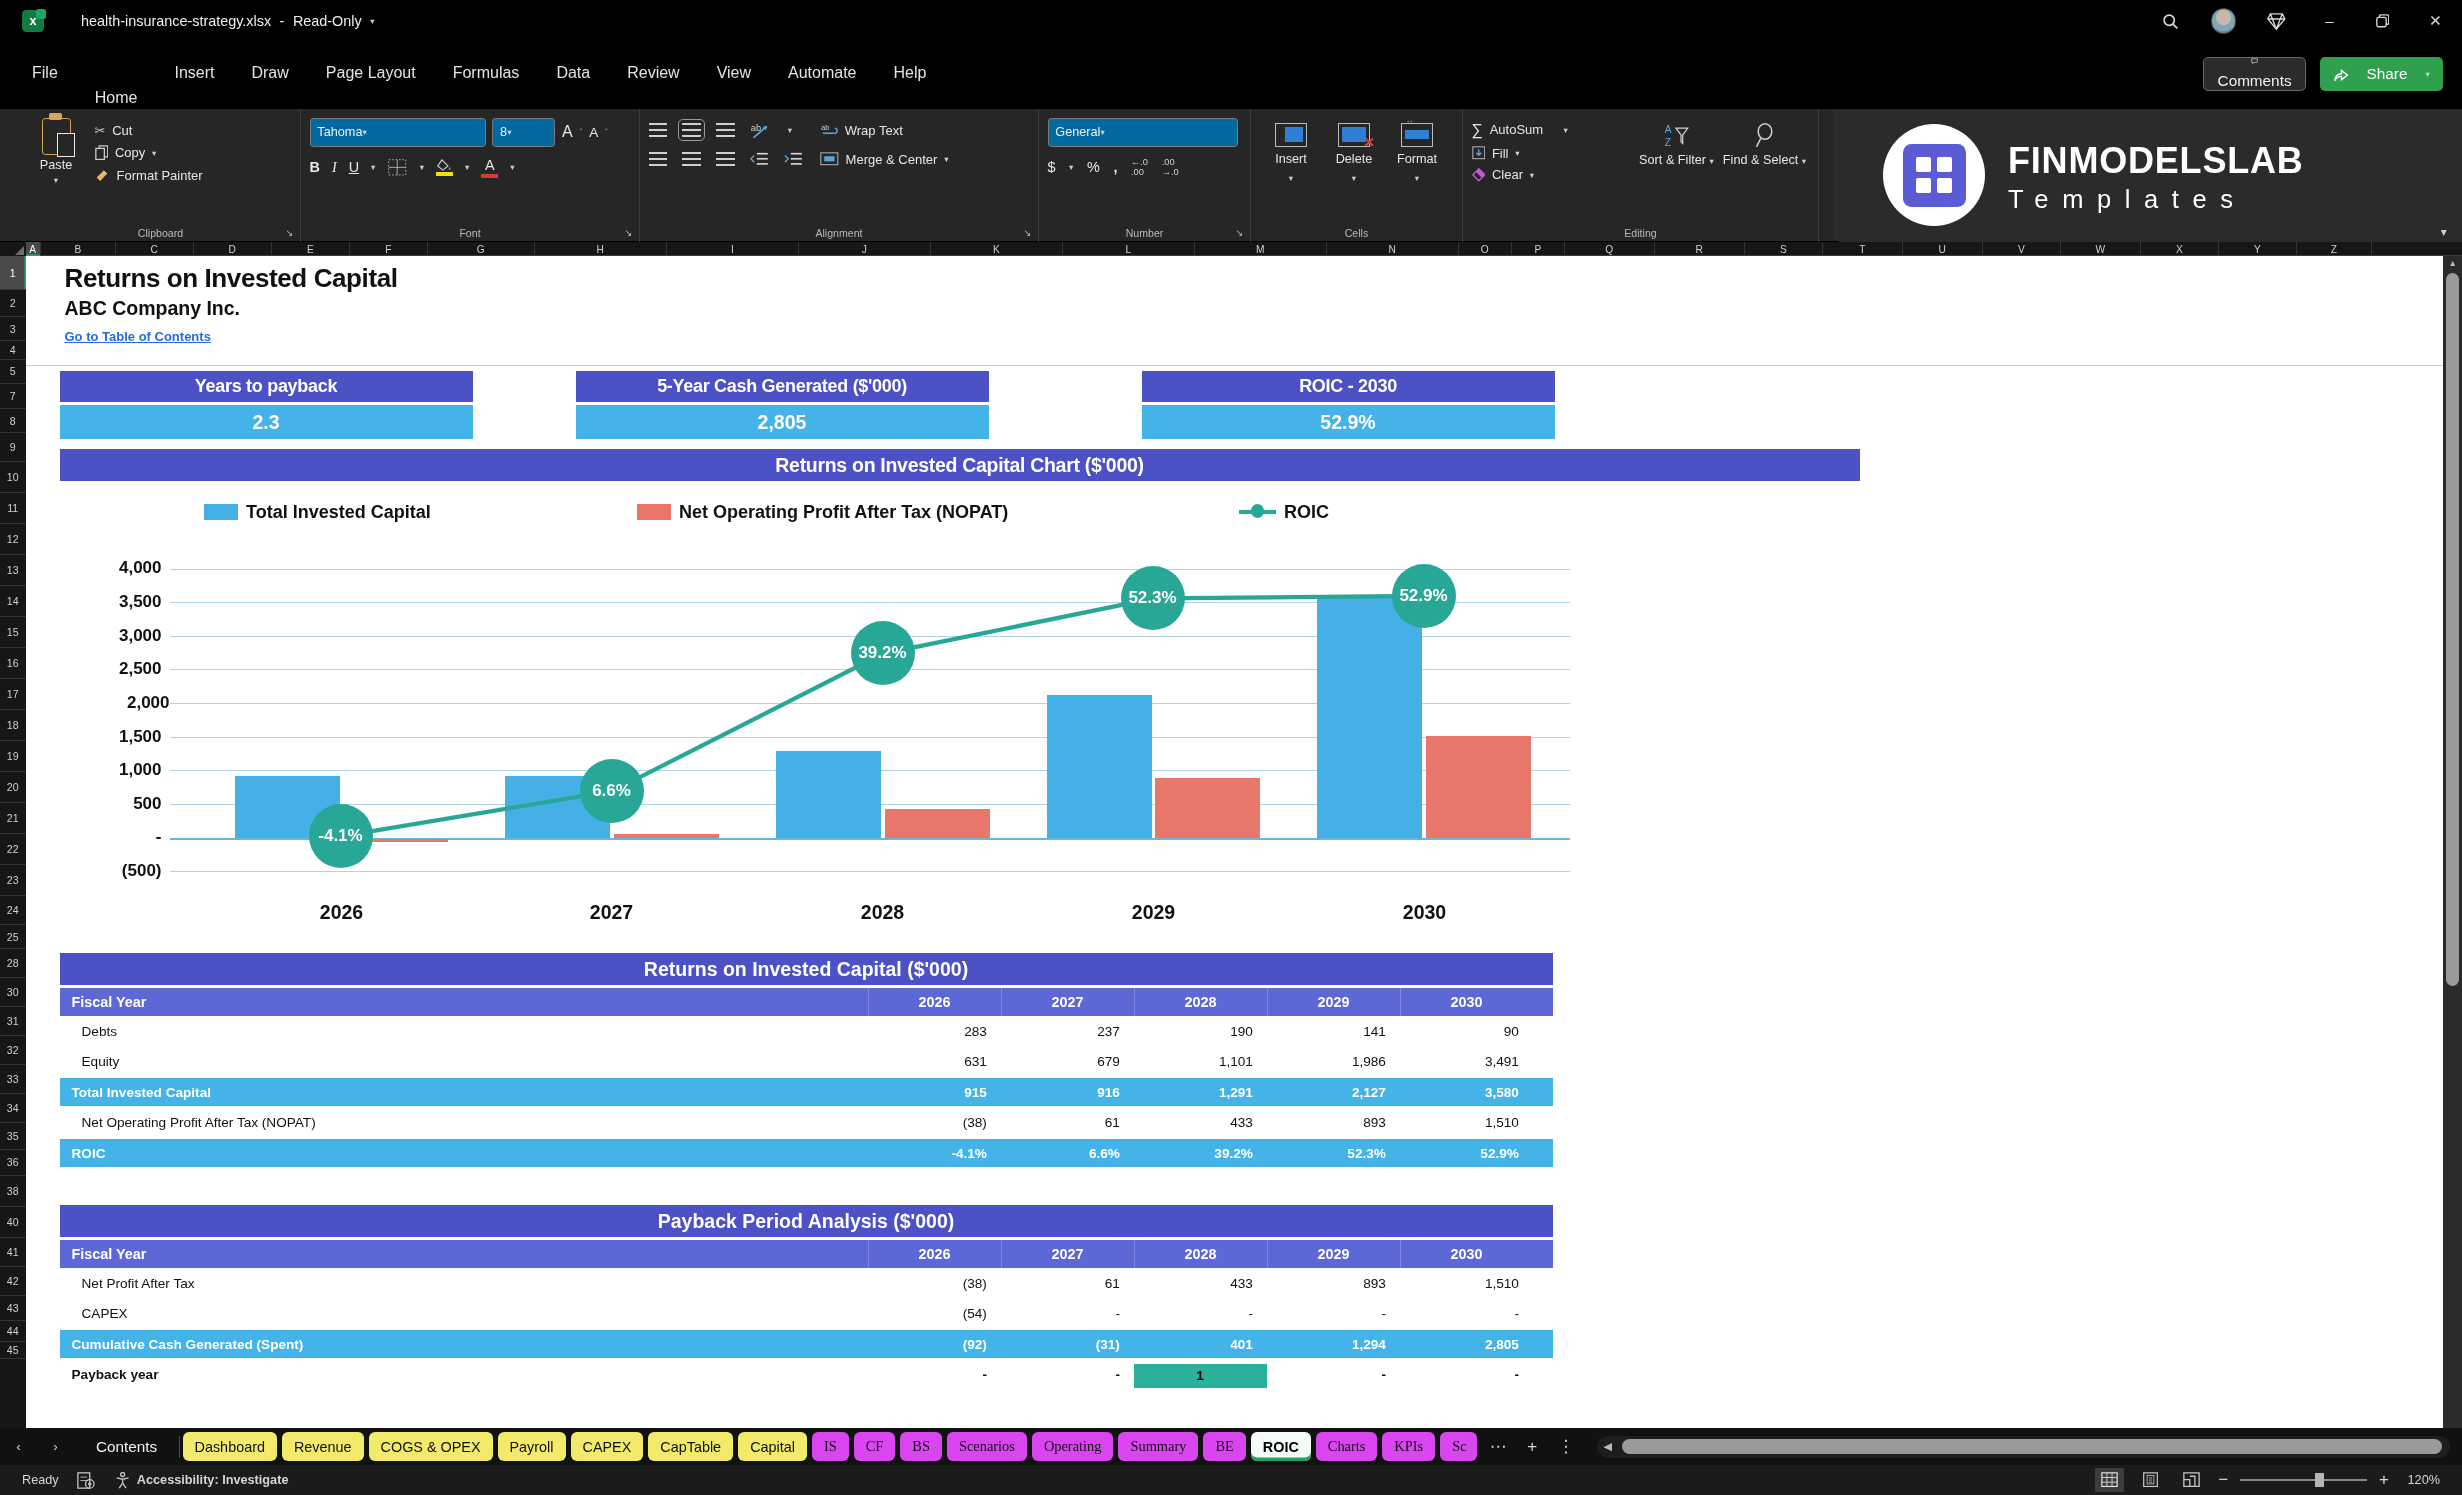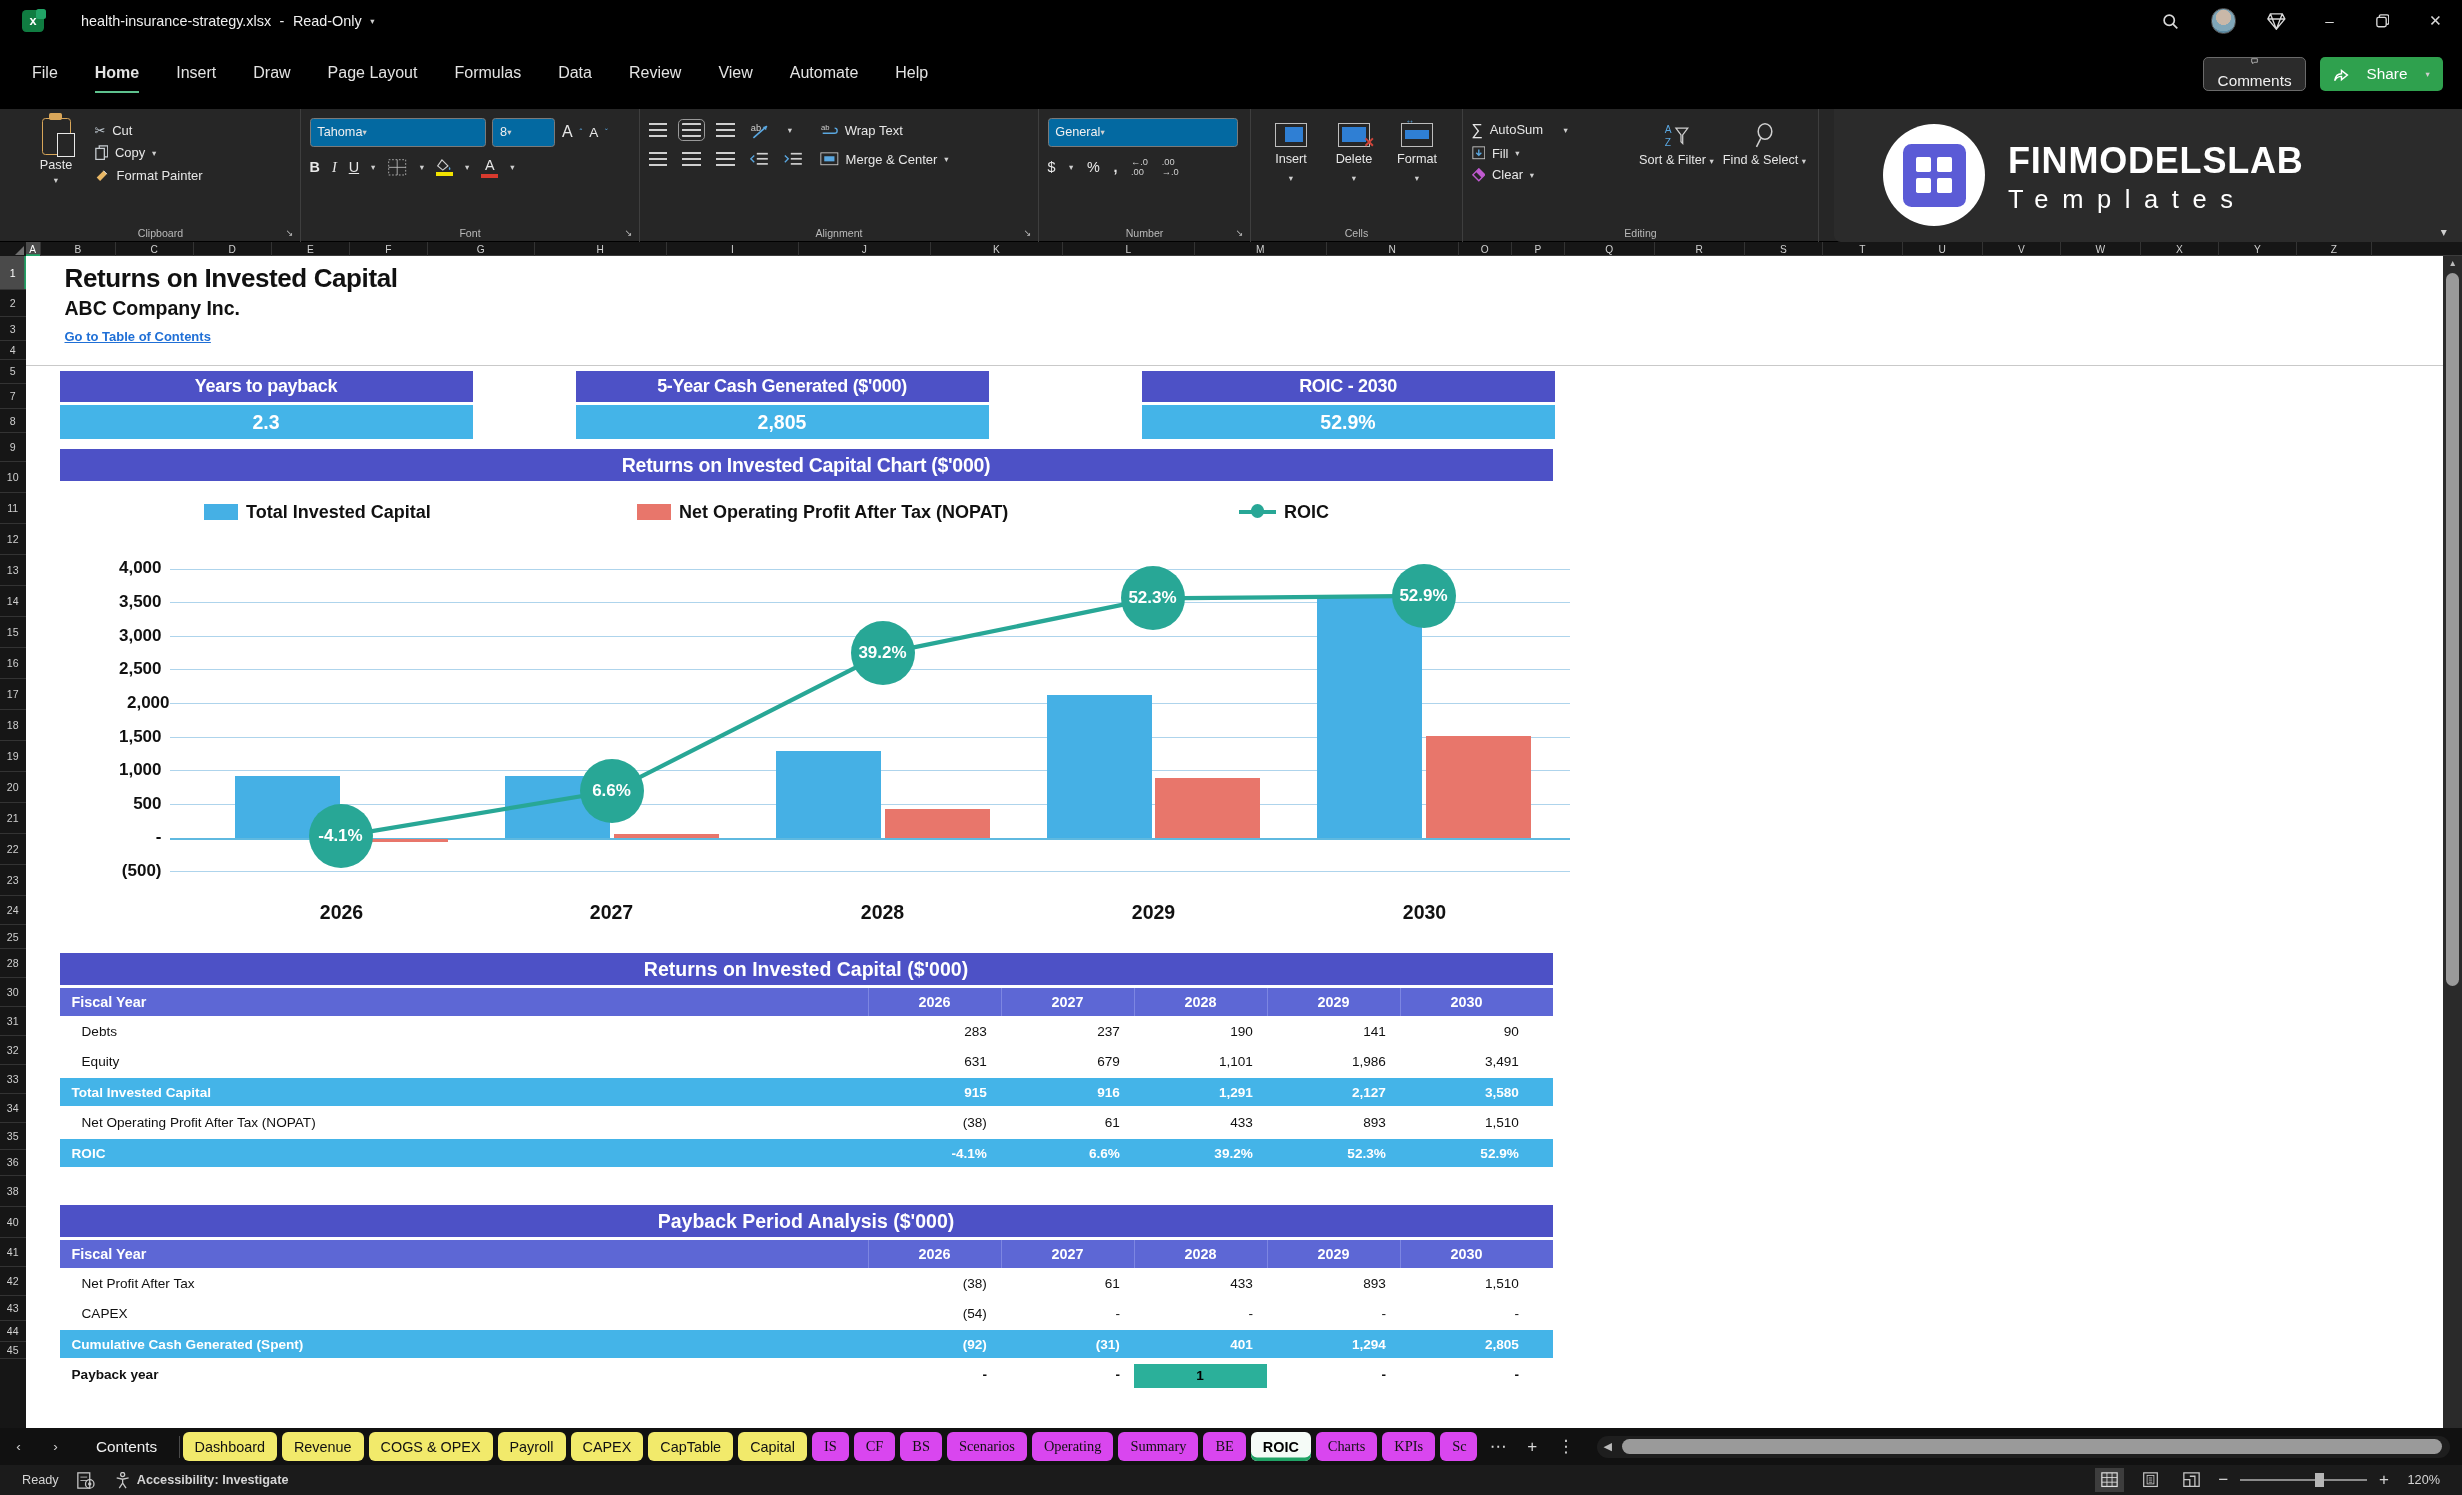--- a/index.html
+++ b/index.html
@@ -16,21 +16,21 @@
   .xl-icon span { position:relative; z-index:1; }
   .doc-title { position:absolute; left:81px; top:0; height:42px; display:flex; align-items:center; gap:8.5px;
                font-size:14.4px; color:#efefef; }
   .tb-right { position:absolute; right:0; top:0; height:42px; display:flex; align-items:center; }
   .tb-btn { width:53px; height:42px; display:flex; align-items:center; justify-content:center; color:#d8d8d8; font-size:15.3px; }
   .avatar { width:25.5px; height:25.5px; border-radius:50%; background:radial-gradient(circle at 50% 35%, #c9b8a8 0 38%, #7fa6b8 40% 70%, #5d8ba3 72%); border:0.8px solid #555; }
   
   .menubar { position:absolute; left:0; top:42px; width:2462px; height:66px; background:#000; }
   .menu-tabs { position:absolute; left:32px; top:22px; display:flex; gap:37px; font-size:16px; color:#e3e3e3; }
   .menu-tab { padding-bottom:8.5px; cursor:default; white-space:nowrap; }
-  .menu-tab.active { font-weight:700; border-bottom:2.5px solid #5ec28e; }
+  .menu-tab.active { font-weight:400; border-bottom:2.5px solid #5ec28e;margin-top:25px; }
   .mb-right { position:absolute; right:18.7px; top:15.3px; display:flex; gap:13.6px; align-items:center; }
   .comments-btn { height:34px; border:0.8px solid #6a6a6a; border-radius:5.1px; background:#2b2b2b; color:#f0f0f0;
                   display:flex; align-items:center; gap:7.6px; padding:0 13.6px; font-size:15.3px;flex-direction:column; }
   .share-btn { height:34px; border-radius:5.1px; background:#2fa14e; color:#fff;
                display:flex; align-items:center; gap:18px; padding:0 13.6px; font-size:15.3px; }
   
   .ribbon { position:absolute; left:0; top:109px; width:2462px; height:133px; background:#262626; border-bottom:0.8px solid #000; }
   .rb-groups { position:absolute; left:21px; top:0; height:133px; display:flex; }
   .rb-group { position:relative; height:133px; border-right:0.8px solid #3e3e3e; padding:8.5px 8.5px 0 8.5px; }
   .rb-label { position:absolute; bottom:3.4px; left:0; right:0; text-align:center; font-size:10.6px; color:#b9b9b9; }
@@ -77,21 +77,21 @@
   .vscroll { position:absolute; right:0; top:256px; width:18.7px; height:1172px; background:#2a2a2a; }
   .vscroll .arr { position:absolute; left:0; width:18.7px; height:13.6px; color:#bbb; font-size:8.5px; display:flex; align-items:center; justify-content:center; }
   .vscroll .thumb { position:absolute; left:2.5px; top:17px; width:13.6px; height:713px; background:#9a9a9a; border-radius:6.8px; }
   .sheet-title { position:absolute; left:39px; top:6.8px; font-size:26px; font-weight:700; letter-spacing:-0.4px; color:#111; }
   .sheet-company { position:absolute; left:39px; top:41px; font-size:19.5px; font-weight:700; color:#111; }
   .sheet-link { position:absolute; left:39px; top:73px; font-size:13px; font-weight:700; color:#1f6fd6; text-decoration:underline; }
   .hline { position:absolute; left:0; width:2418px; height:0.8px; background:#c9c9c9; }
   .kpi { position:absolute; width:413px; }
   .kpi-h { height:31px; background:#4d51c6; color:#fff; font-weight:700; font-size:18px; display:flex; align-items:center; justify-content:center; letter-spacing:-0.3px; }
   .kpi-v { height:34px; margin-top:3.4px; background:#44b4e8; color:#fff; font-weight:700; font-size:19.5px; display:flex; align-items:center; justify-content:center; }
-  .chart-titlebar { position:absolute; left:34px; top:193px; width:1493px; height:32px; background:#4d51c6; color:#fff; font-weight:700; font-size:19.5px; display:flex; align-items:center; justify-content:center; letter-spacing:-0.3px; }
+  .chart-titlebar { position:absolute; left:34px; top:193px; width:1800px; height:32px; background:#4d51c6; color:#fff; font-weight:700; font-size:19.5px; display:flex; align-items:center; justify-content:center; letter-spacing:-0.3px; }
   .legend { position:absolute; left:34px; top:239px; width:1493px; height:34px; display:flex; align-items:center; }
   .leg-item { display:flex; align-items:center; gap:8.5px; font-weight:700; font-size:18px; color:#111; position:absolute; }
   .leg-swatch { width:34px; height:15.3px; }
   .leg-line { width:37px; height:3.4px; background:#28a796; position:relative; }
   .leg-line:after { content:""; position:absolute; left:12px; top:-6px; width:13.6px; height:13.6px; background:#28a796; border-radius:50%; }
   .chart { position:absolute; left:34px; top:255px; width:1519px; height:441px; }
   .gl { position:absolute; height:0.8px; background:#aed4ec; }
   .ytick { position:absolute; width:102px; text-align:right; font-weight:700; font-size:17px; color:#111; }
   .bar { position:absolute; }
   .xlab { position:absolute; font-weight:700; font-size:19.5px; color:#111; text-align:center; width:136px; }

